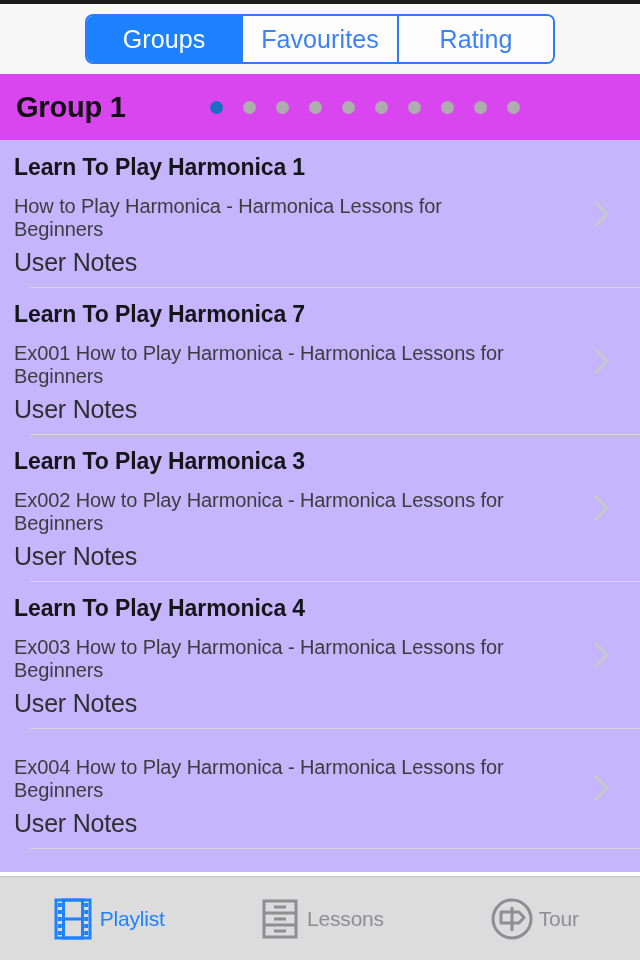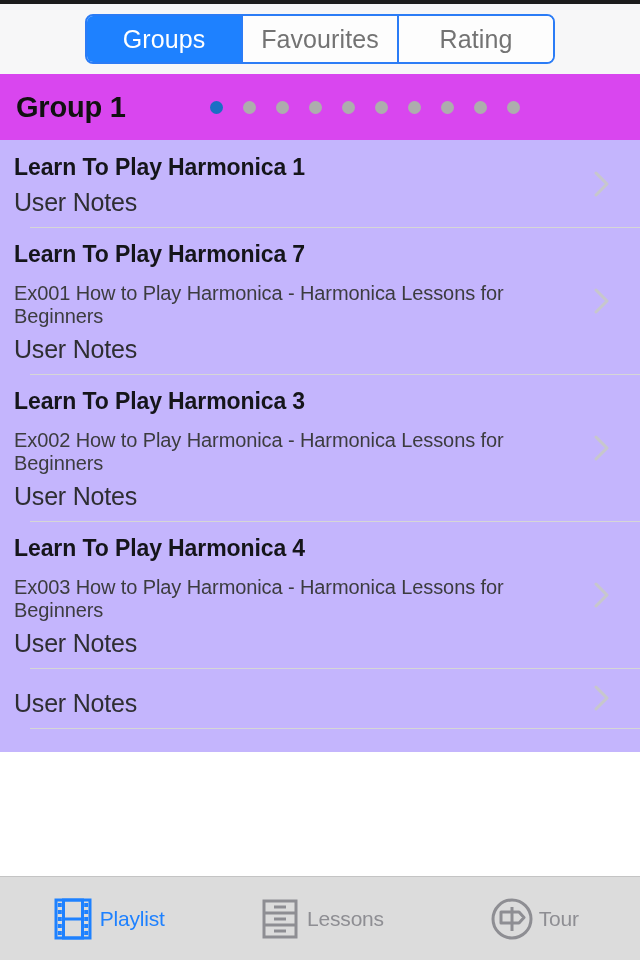--- a/index.html
+++ b/index.html
@@ -35,21 +35,21 @@
     width: 470px; height: 50px;
     border: 2px solid #2b7cf6;
     border-radius: 8px;
     overflow: hidden;
     background: #fdfdfd;
   }
   .seg {
     flex: 1;
     display: flex; align-items: center; justify-content: center;
     font-size: 25px;
-    color: #737373;
+    color: #3b82f6;
     background: #fdfdfd;
     border-left: 2px solid #2b7cf6;
     cursor: pointer;
     letter-spacing: .1px;
   }
   .seg:first-child { border-left: none; }
   .seg.active {
     background: #1e81ff;
     color: #ffffff;
   }
@@ -182,20 +182,21 @@
       <span class="dot"></span>
       <span class="dot"></span>
       <span class="dot"></span>
     </div>
   </div>
 
   <div class="list">
 
     <div class="row">
       <div class="row-title">Learn To Play Harmonica 1</div>
+      <div class="row-sub">How to Play Harmonica - Harmonica Lessons for Beginners</div>
       <div class="row-notes">User Notes</div>
       <span class="chevron">
         <svg width="16" height="28" viewBox="0 0 16 28">
             <polyline points="2,3 13,14 2,25" fill="none" stroke="#c7c7cc" stroke-width="3" stroke-linecap="round" stroke-linejoin="round"></polyline>
           </svg>
       </span>
     </div>
 
     <div class="row">
       <div class="row-title">Learn To Play Harmonica 7</div>
@@ -224,20 +225,21 @@
       <div class="row-sub">Ex003 How to Play Harmonica - Harmonica Lessons for Beginners</div>
       <div class="row-notes">User Notes</div>
       <span class="chevron">
         <svg width="16" height="28" viewBox="0 0 16 28">
             <polyline points="2,3 13,14 2,25" fill="none" stroke="#c7c7cc" stroke-width="3" stroke-linecap="round" stroke-linejoin="round"></polyline>
           </svg>
       </span>
     </div>
 
     <div class="row">
+      <div class="row-sub">Ex004 How to Play Harmonica - Harmonica Lessons for Beginners</div>
       <div class="row-notes">User Notes</div>
       <span class="chevron">
         <svg width="16" height="28" viewBox="0 0 16 28">
             <polyline points="2,3 13,14 2,25" fill="none" stroke="#c7c7cc" stroke-width="3" stroke-linecap="round" stroke-linejoin="round"></polyline>
           </svg>
       </span>
     </div>
 
     <div class="row">
       

